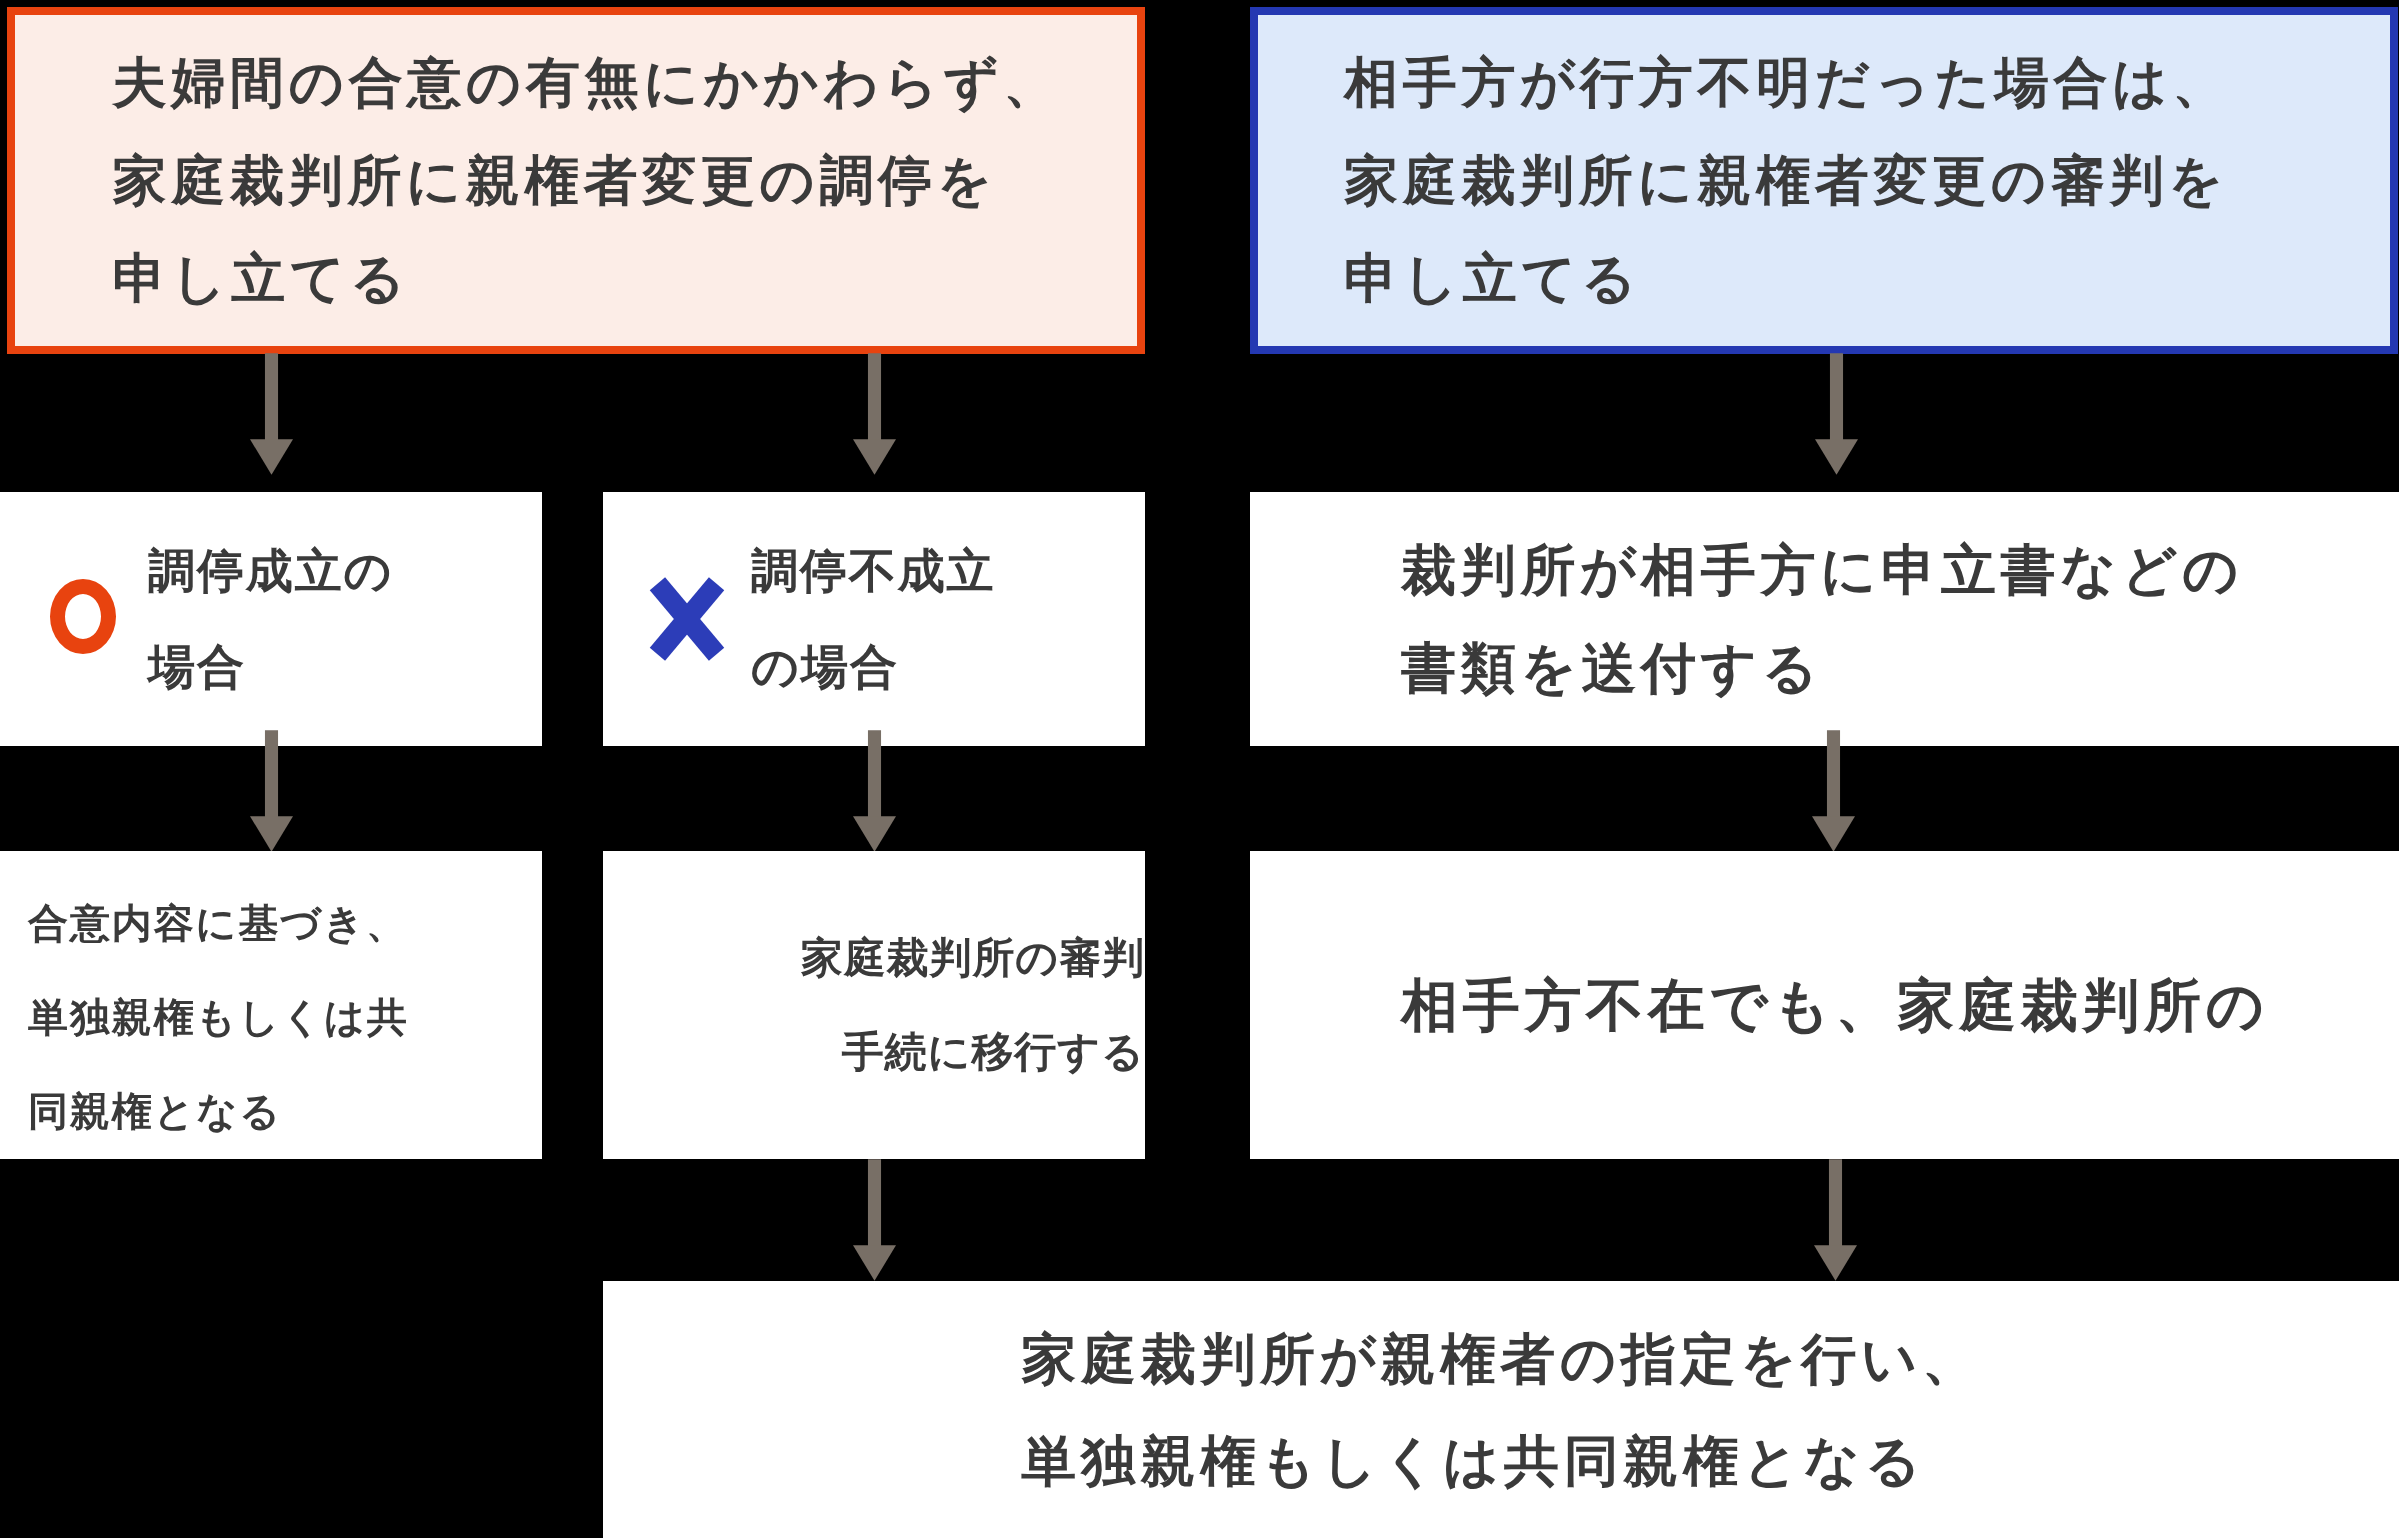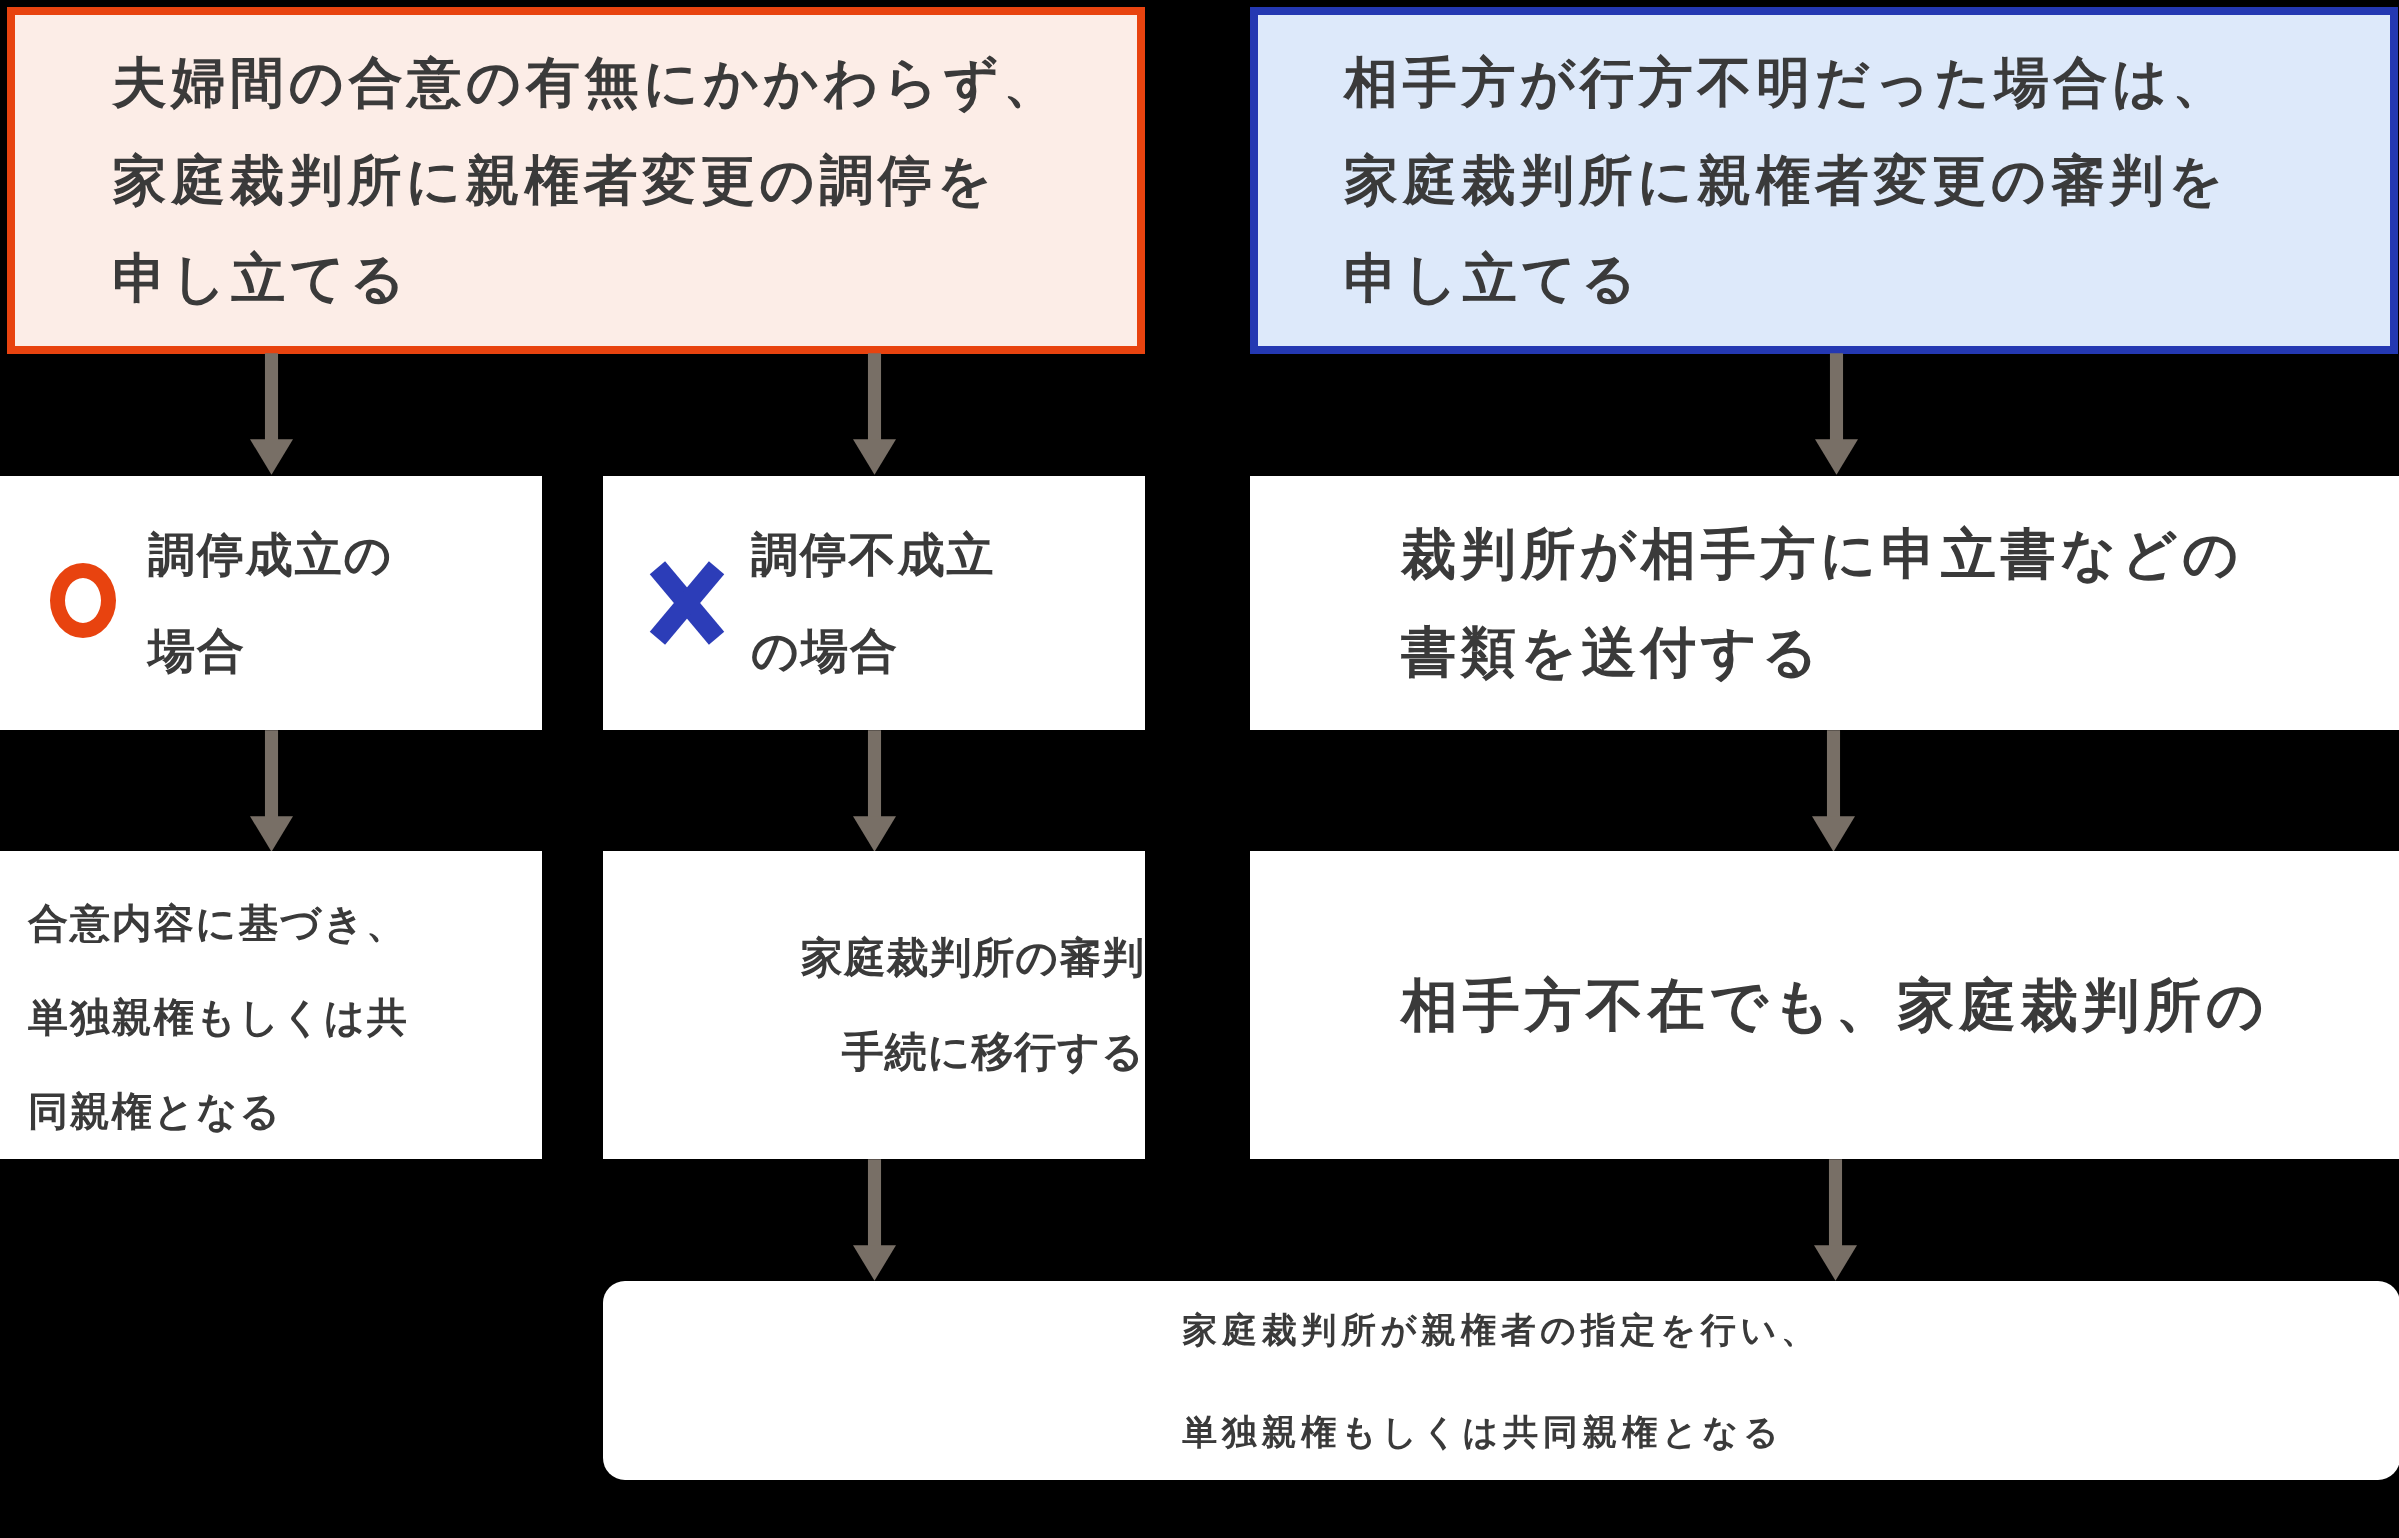--- a/index.html
+++ b/index.html
@@ -28,36 +28,36 @@
     background:#fcede7; border:8.5px solid #e8430f;
     padding-left:98px; font-size:54px; letter-spacing:4.7px; line-height:98px;
   }
   .box-b {
     left:1250px; top:6.6px; width:1148px; height:347px;
     background:#dde9fa; border:8.5px solid #2438b2;
     padding-left:86px; font-size:54px; letter-spacing:4.7px; line-height:98px;
   }
 
   
-  .row2 { top:476px; height:254px; }
+  .row2 { top:492px; height:254px; }
   .box-c { left:0; width:542px; padding-left:148px; font-size:47px; letter-spacing:1.9px; line-height:96px; }
   .box-d { left:603px; width:542px; padding-left:148px; font-size:47px; letter-spacing:1.9px; line-height:96px; }
   .box-e { left:1250px; width:1149px; padding-left:151px; font-size:55px; letter-spacing:4.7px; line-height:98px; }
 
   
   .row3 { top:851px; height:308px; }
   .box-f { left:0; width:542px; padding-left:28px; padding-top:23px; font-size:40px; letter-spacing:1.9px; line-height:94px; }
   .box-g { left:603px; width:542px; padding-left:60px; font-size:42px; letter-spacing:0.9px; line-height:94px;text-align:right; }
   .box-h { left:1250px; width:1149px; padding-left:151px; font-size:57px; letter-spacing:4.7px; line-height:98px; }
 
   
   .box-i {
-    left:603px; top:1281px; width:1797px; height:199px;
+    left:603px; top:1281px; width:1797px; height:258px;
     align-items:center; text-align:left;
-    font-size:35px; letter-spacing:4.7px; line-height:102px;border-radius:22px;
+    font-size:55px; letter-spacing:4.7px; line-height:102px;
   }
   .box-i .inner { display:inline-block; }
 
   
   .circle-icon {
     position:absolute; left:50px; top:87px;
     width:66px; height:75px;
     border:15px solid #e8430f; border-radius:50%;
     box-sizing:border-box;
   }

